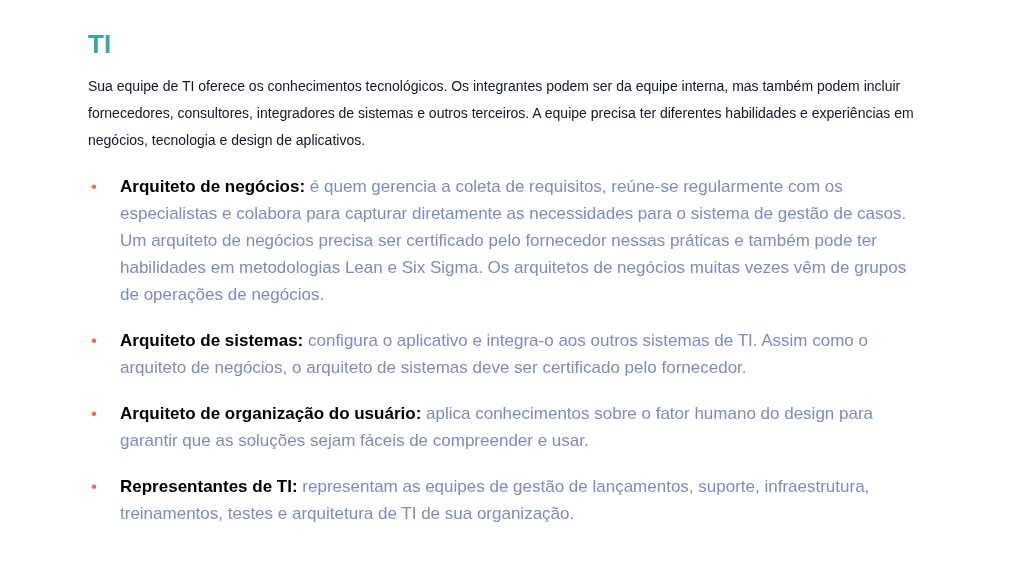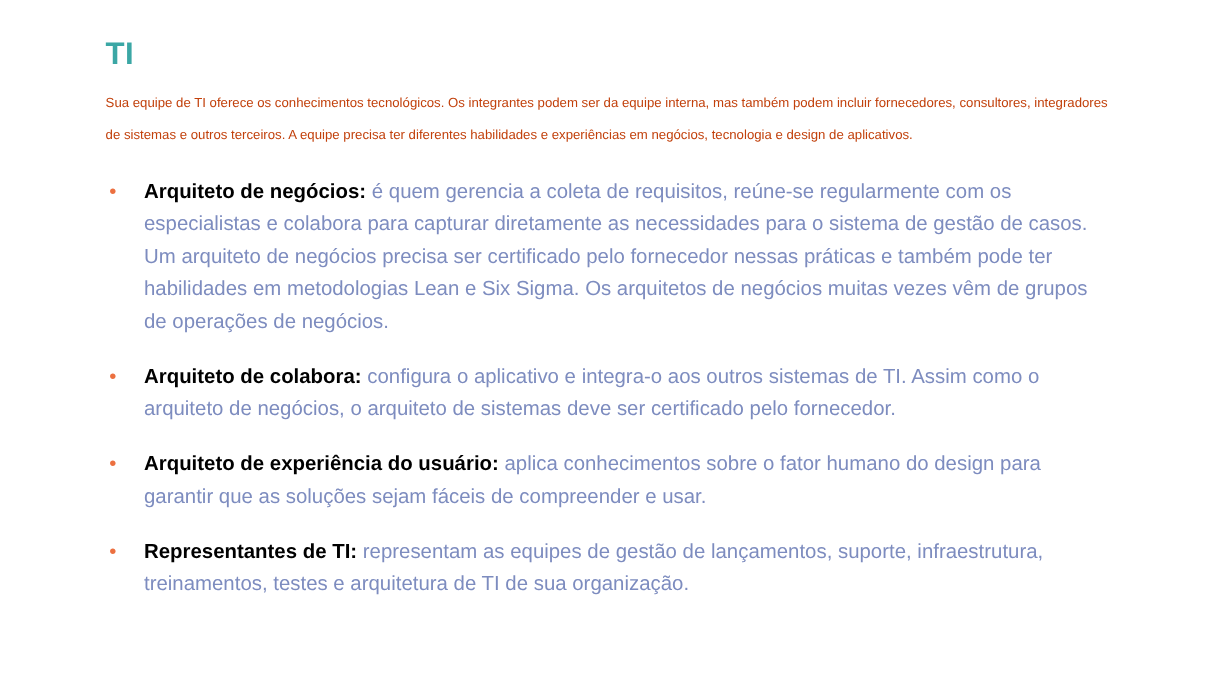--- a/index.html
+++ b/index.html
@@ -21,23 +21,23 @@
     margin: 0 0 15px 0;
     font-size: 26px;
     line-height: 28px;
     font-weight: 700;
     color: #3BA7A5;
     letter-spacing: 0.2px;
   }
   .intro {
     margin: 13px 0 19px 0;
     max-width: 848px;
-    font-size: 11px;
+    font-size: 14px;
     line-height: 27px;
-    color: #c2410c;
+    color: #0f172a;
   }
   ul.roles-list {
     margin: 0;
     padding: 0;
     list-style: none;
     max-width: 848px;
   }
   ul.roles-list li {
     display: flex;
     margin: 0 0 19px 0;
@@ -70,26 +70,26 @@
 
   <ul class="roles-list">
 
     <li>
       <span class="bullet-marker">•</span>
       <span class="role-text"><strong>Arquiteto de negócios:</strong><span> é quem gerencia a coleta de requisitos, reúne-se regularmente com os especialistas e colabora para capturar diretamente as necessidades para o sistema de gestão de casos. Um arquiteto de negócios precisa ser certificado pelo fornecedor nessas práticas e também pode ter habilidades em metodologias Lean e Six Sigma. Os arquitetos de negócios muitas vezes vêm de grupos de operações de negócios.</span></span>
     </li>
 
     <li>
       <span class="bullet-marker">•</span>
-      <span class="role-text"><strong>Arquiteto de colabora:</strong><span> configura o aplicativo e integra-o aos outros sistemas de TI. Assim como o arquiteto de negócios, o arquiteto de sistemas deve ser certificado pelo fornecedor.</span></span>
+      <span class="role-text"><strong>Arquiteto de sistemas:</strong><span> configura o aplicativo e integra-o aos outros sistemas de TI. Assim como o arquiteto de negócios, o arquiteto de sistemas deve ser certificado pelo fornecedor.</span></span>
     </li>
 
     <li>
       <span class="bullet-marker">•</span>
-      <span class="role-text"><strong>Arquiteto de experiência do usuário:</strong><span> aplica conhecimentos sobre o fator humano do design para garantir que as soluções sejam fáceis de compreender e usar.</span></span>
+      <span class="role-text"><strong>Arquiteto de organização do usuário:</strong><span> aplica conhecimentos sobre o fator humano do design para garantir que as soluções sejam fáceis de compreender e usar.</span></span>
     </li>
 
     <li>
       <span class="bullet-marker">•</span>
       <span class="role-text"><strong>Representantes de TI:</strong><span> representam as equipes de gestão de lançamentos, suporte, infraestrutura, treinamentos, testes e arquitetura de TI de sua organização.</span></span>
     </li>
 
   </ul>
 </div>
 

